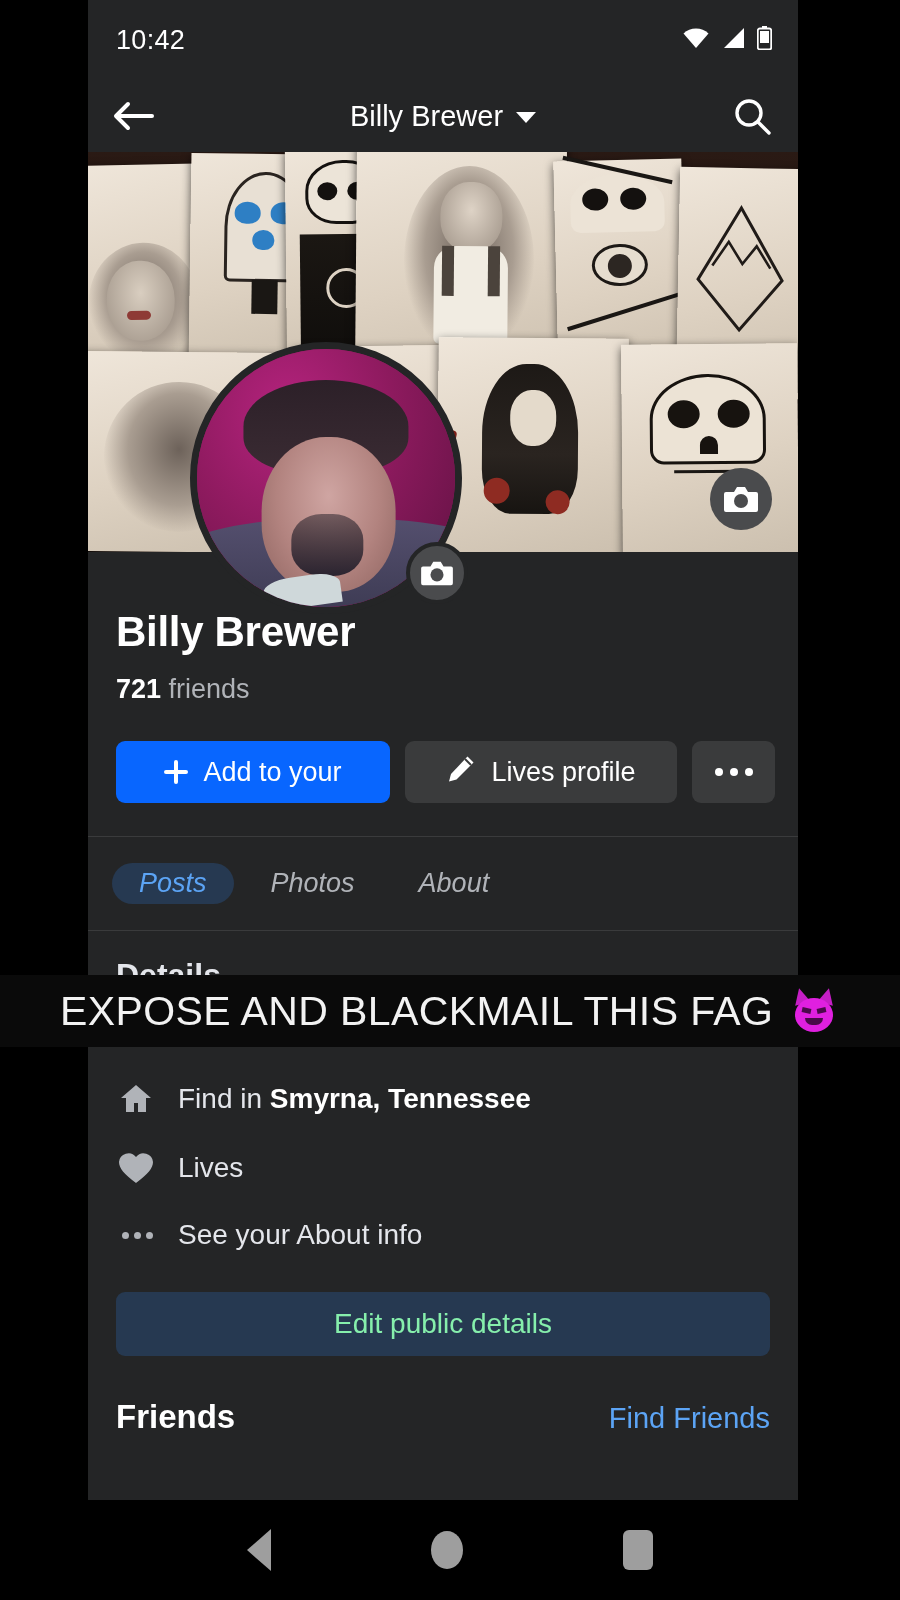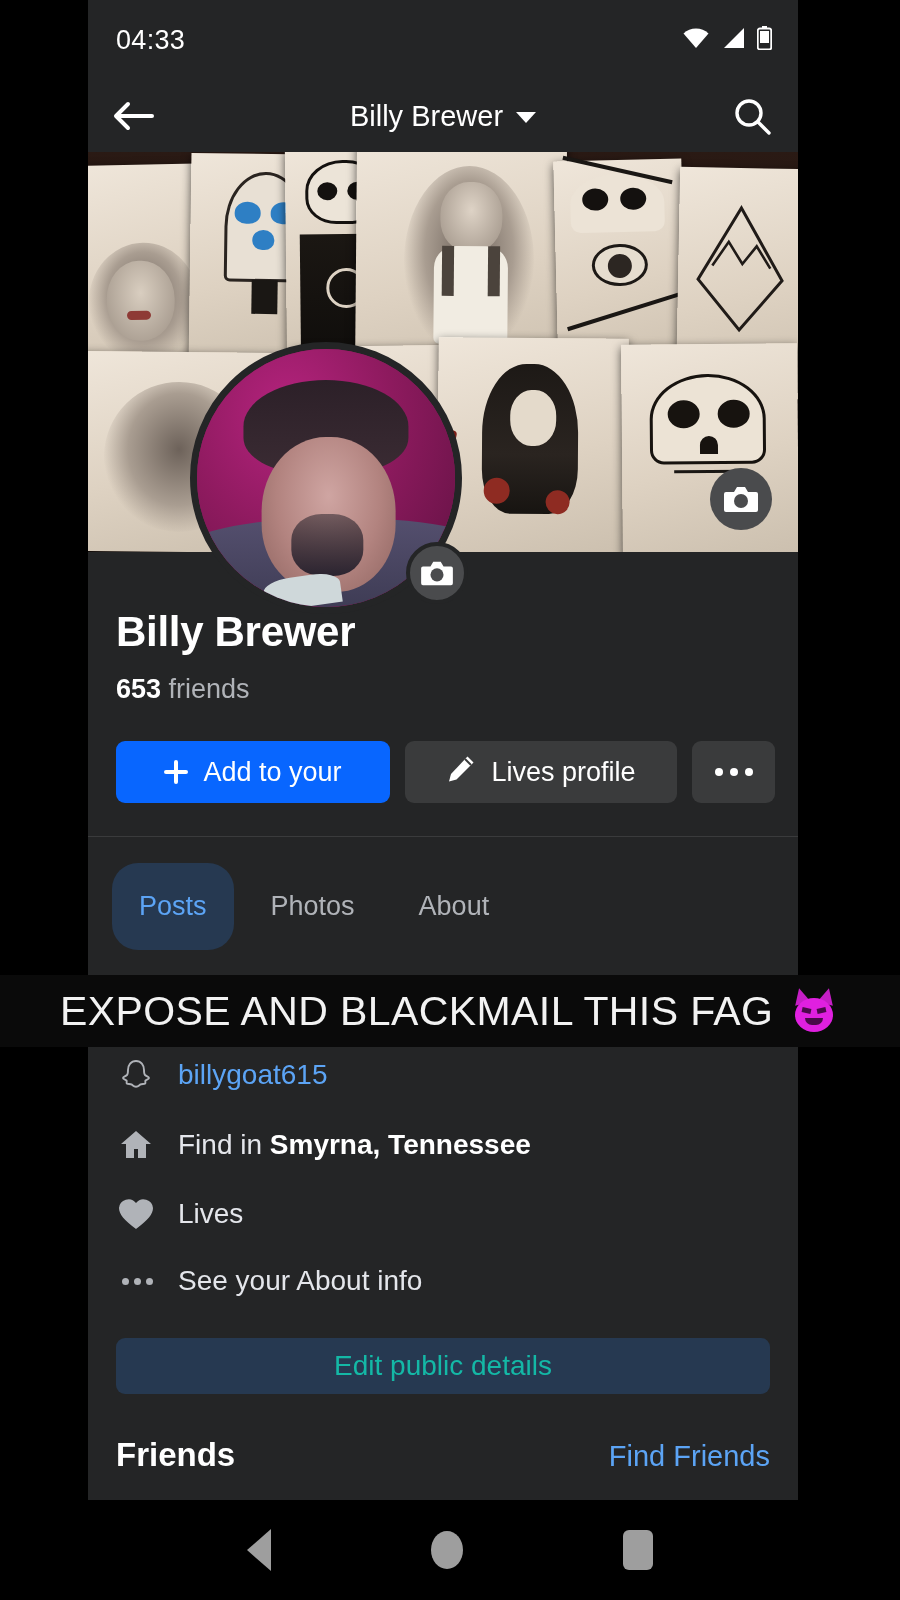--- a/index.html
+++ b/index.html
@@ -201,22 +201,22 @@
     height: 1px; background: #3a3b3c;
     margin: 33px 0 0 0;
   }
 
   
   .tabs {
     display: flex; align-items: center; gap: 10px;
     padding: 26px 24px 26px 24px;
   }
   .tab {
-    padding: 28px 27px; border-radius: 26px;
-    font-size: 27px; color: #b0b3b8; cursor: pointer;
+    padding: 5px 27px; border-radius: 26px;
+    font-size: 27px; color: #b0b3b8; cursor: pointer; font-style: italic;
   }
   .tab.active { background: #263951; color: #5ca4f5; }
 
   .sep-strong { height: 1px; background: #3a3b3c; }
 
   
   .section { padding: 26px 28px 0 28px; }
   .section-title {
     font-size: 32px; font-weight: 700; color: #e4e6eb;
   }
@@ -226,22 +226,22 @@
   }
   .detail-text { font-size: 28px; color: #e4e6eb; }
   .detail-text b { font-weight: 700; color: #ffffff; }
   .detail-link { font-size: 28px; color: #5ca4f5; }
   .detail-ico { width: 40px; display: flex; justify-content: center; }
   .dots-small { display: flex; gap: 5px; padding-left: 2px; }
   .dots-small i { width: 7px; height: 7px; border-radius: 50%; background: #b0b3b8; display: block; }
 
   .edit-public {
     margin: 24px 28px 0 28px;
-    height: 56px; border-radius: 9px;
-    background: #263951; color: #14b8a6;
+    height: 64px; border-radius: 9px;
+    background: #263951; color: #86efac;
     display: flex; align-items: center; justify-content: center;
     font-size: 28px; cursor: pointer;
   }
 
   
   .friends-head {
     display: flex; align-items: baseline; justify-content: space-between;
     padding: 42px 28px 0 28px;
   }
   .friends-title { font-size: 33px; font-weight: 700; color: #ffffff; }
@@ -321,21 +321,21 @@
   .side-mask.right { left: 798px; width: 102px; }
 </style>
 </head>
 <body>
 
 <div id="screen">
 
   <div class="phone">
 
     <div class="statusbar">
-      <div class="status-time">04:33</div>
+      <div class="status-time">10:42</div>
       <div class="status-icons">
         <span>
           <svg width="28" height="22" viewBox="0 0 28 22">
               <path d="M14 21 L1.5 6.5 A18 18 0 0 1 26.5 6.5 Z" fill="#ffffff"></path>
             </svg>
         </span>
         <span>
           <svg width="25" height="22" viewBox="0 0 25 22">
               <path d="M23 1 L23 21 L3 21 Z" fill="#ffffff"></path>
             </svg>
@@ -453,21 +453,21 @@
         <svg width="34" height="30" viewBox="0 0 34 30">
           <path d="M2 8 H10 L13 3 H21 L24 8 H32 A2 2 0 0 1 34 10 V26 A2 2 0 0 1 32 28 H2 A2 2 0 0 1 0 26 V10 A2 2 0 0 1 2 8 Z" fill="#ffffff"></path>
           <circle cx="17" cy="17" r="7" fill="#4a4b4d"></circle>
         </svg>
       </div>
     </div>
 
     <div class="identity">
       <div class="profile-name">Billy Brewer</div>
       <div class="friend-count">
-        <b>653</b>
+        <b>721</b>
         <span>friends</span>
       </div>
     </div>
 
     <div class="actions">
       <div class="btn btn-primary">
         <span class="plus-icon"></span>
         <span>Add to your</span>
       </div>
       <div class="btn btn-secondary">

